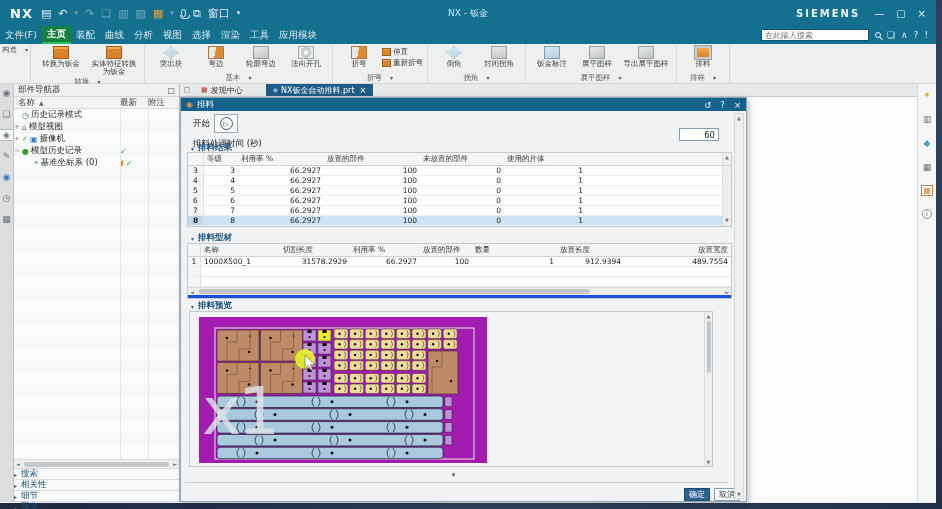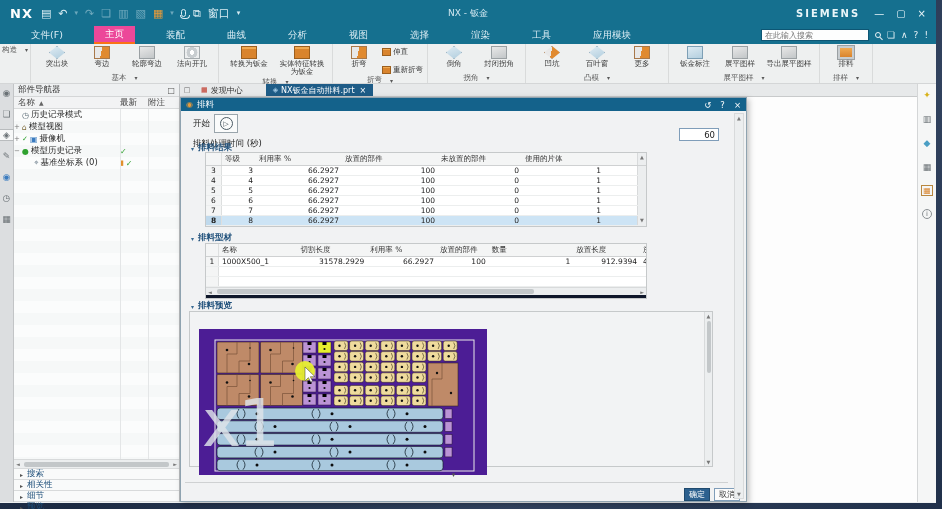--- a/index.html
+++ b/index.html
@@ -15,35 +15,35 @@
   .qa .orange{color:#e79b3a;}
   .mic{width:5px;height:8px;border:1px solid #d9ecf3;border-radius:3px;display:inline-block;position:relative;}
   .mic::after{content:"";position:absolute;left:-2px;bottom:-3px;width:8px;height:3px;border-bottom:1px solid #d9ecf3;border-left:1px solid #d9ecf3;border-right:1px solid #d9ecf3;border-radius:0 0 4px 4px;}
   .win-title{position:absolute;left:50%;transform:translateX(-50%);font-size:9px;color:#cfe6ef;}
   .tb-right{margin-left:auto;display:flex;align-items:center;gap:14px;padding-right:10px;}
   .brand{font-weight:bold;font-size:10px;letter-spacing:2px;color:#e9f5f9;}
   .winctl{display:flex;gap:12px;font-size:10px;color:#e9f5f9;}
 
   
   .menubar{position:absolute;left:0;top:26px;right:0;height:18px;background:#15708f;display:flex;align-items:center;color:#dcedf4;font-size:9.5px;}
-  .mtab{padding:2px 11px;height:18px;display:flex;align-items:center;margin-left:20px;}
-  .mtab.active{color:#fff;font-weight:normal;border-bottom:2px solid #f97316;background:#ec4899;}
+  .mtab{padding:2px 5px;height:18px;display:flex;align-items:center;}
+  .mtab.active{color:#fff;font-weight:bold;border-bottom:2px solid #22c55e;background:#15803d;}
   .msearch{margin-left:auto;display:flex;align-items:center;gap:6px;padding-right:8px;}
   .msearch input{width:108px;height:12px;border:1px solid #0d5674;font-size:8px;padding:0 3px;background:#fdfefe;color:#555;}
   .mag{width:6px;height:6px;border:1.3px solid #e8f2f6;border-radius:50%;position:relative;display:inline-block;}
   .mag::after{content:"";position:absolute;width:4px;height:1.3px;background:#e8f2f6;transform:rotate(45deg);right:-3px;bottom:-2px;}
   .micon{font-size:9px;color:#e8f2f6;}
 
   
   .ribbon{position:absolute;left:0;top:44px;right:0;height:40px;background:#eef0f0;display:flex;border-bottom:1px solid #d4d6d7;}
   .rgroup{display:flex;flex-direction:column;border-right:1px solid #d9dbdb;padding:0 2px;}
   .rbuttons{flex:1;display:flex;align-items:flex-start;padding:1px 2px 0 2px;gap:1px;}
   .rbtn{display:flex;flex-direction:column;align-items:center;width:44px;font-size:7.5px;color:#3c3c3c;text-align:center;line-height:1.1;padding-top:1px;}
   .rbtn.wide{width:52px;}
-  .rcol{display:flex;flex-direction:column;gap:8px;justify-content:flex-start;padding-top:2px;text-align:center;}
+  .rcol{display:flex;flex-direction:column;gap:1px;justify-content:flex-start;padding-top:2px;text-align:center;}
   .rbtn-sm{display:flex;align-items:center;gap:2px;font-size:7.5px;color:#3c3c3c;}
   .ricon{width:16px;height:13px;margin-bottom:1px;}
   .ricon-sm{width:9px;height:8px;}
   .diamond{clip-path:polygon(50% 0,100% 50%,50% 100%,0 50%);}
   .pink{background:linear-gradient(160deg,#f2c6de,#dba3c6);}
   .sketch{background:linear-gradient(135deg,#f3f3f3 35%,#d88c2a 35% 60%,#8fb4c8 60%);}
   .obox{background:linear-gradient(180deg,#f0aa52 20%,#d9842d 20%);border:1px solid #9c5f1e;}
   .cyan{background:linear-gradient(160deg,#ddeaf2,#b3cfdf);border:1px solid #7d9fb5;}
   .oflange{background:linear-gradient(100deg,#e8e8e8 45%,#e08a30 45%);border:1px solid #a8784a;}
   .gray{background:linear-gradient(160deg,#e8e8e8,#c2c6c8);border:1px solid #9aa0a3;}
@@ -78,21 +78,21 @@
   .ti.clock{color:#5a6b76;}
   .ti.views{color:#7d6a3a;}
   .ti.cam{color:#3a7bbf;}
   .ti.hist{color:#2fa12f;}
   .ti.csys{color:#6b7c8a;}
   .badge{color:#e2902c;font-size:7px;}
   .green{color:#2fa12f;}
   .nav-hscroll{height:9px;background:#eceeef;border-top:1px solid #d8dadb;display:flex;align-items:center;}
   .nav-hscroll .thumb{height:5px;background:#c3c7c9;flex:1;margin:0 2px;border-radius:2px;}
   .scr-arrow{font-size:5px;color:#777;padding:0 2px;}
-  .nav-secs .sec{height:11px;display:flex;align-items:center;gap:4px;padding-left:6px;border-top:1px solid #d8dadb;color:#1d4e79;}
+  .nav-secs .sec{height:11px;display:flex;align-items:center;gap:4px;border-top:1px solid #d8dadb;color:#1d4e79;}
   .nav-secs .car{font-size:6px;color:#555;}
 
   
   .tabbar{position:absolute;left:180px;top:84px;width:737px;height:13px;background:#e7e9ea;border-bottom:1px solid #c8cacb;display:flex;align-items:stretch;font-size:8px;}
   .pane-ico{width:14px;display:flex;align-items:center;justify-content:center;color:#666;font-size:7px;}
   .dtab{display:flex;align-items:center;gap:3px;padding:0 7px;color:#333;}
   .dtab .ico{color:#c0392b;font-size:7px;}
   .dtab.active{background:#1e5c87;color:#fff;margin-left:16px;}
   .dtab.active .ico{color:#9fc7e3;}
   .dtab .x{font-size:8px;margin-left:2px;}
@@ -113,40 +113,40 @@
   .dlg-ctl{margin-left:auto;display:flex;gap:9px;font-size:8.5px;}
   .dlg-body{position:relative;height:390px;font-size:8.5px;color:#222;}
   .start-row{position:absolute;left:12px;top:3px;display:flex;align-items:center;gap:4px;}
   .play-btn{width:24px;height:19px;border:1px solid #9aa5ac;background:#fafbfb;display:flex;align-items:center;justify-content:center;}
   .play-circle{width:13px;height:13px;border:1px solid #4a5a64;border-radius:50%;display:flex;align-items:center;justify-content:center;font-size:7px;color:#34424a;}
   .time-label{position:absolute;left:12px;top:27px;}
   .time-input{position:absolute;left:498px;top:17px;width:40px;height:13px;border:1px solid #7f9db9;background:#fff;font-size:8.5px;text-align:right;padding-right:3px;color:#222;}
   .sec-h{position:absolute;left:10px;display:flex;align-items:center;gap:4px;color:#1d4e79;font-weight:bold;font-size:8.5px;}
   .sec-h .tri{font-size:6px;color:#3a6b94;font-weight:normal;}
 
-  .tblwrap{position:absolute;left:24px;width:442px;background:#0f172a;border:1px solid #c6c9ca;}
+  .tblwrap{position:absolute;left:6px;width:545px;background:#1d4ed8;border:1px solid #c6c9ca;}
   .thead{display:flex;height:13px;background:#f4f5f5;border-bottom:1px solid #cfd1d2;align-items:center;color:#333;}
   .trow{display:flex;height:10px;align-items:center;border-bottom:1px solid #eceeee;background:#fff;}
   .trow.sel{background:#cde4f5;}
   .cell{overflow:hidden;white-space:nowrap;padding:0 3px;font-size:7.5px;}
   .cell.hd{font-size:7.5px;}
   .num{text-align:right;}
   .rn{width:16px;background:#f4f5f5;border-right:1px solid #dddfdf;text-align:center;font-size:7.5px;height:100%;display:flex;align-items:center;justify-content:center;}
   .trow.sel .rn{background:#bfd9ec;font-weight:bold;}
   
   .t1 .c0{width:34px;} .t1 .c1{width:86px;} .t1 .c2{width:96px;} .t1 .c3{width:84px;} .t1 .c4{width:82px;} .t1 .cf{flex:1;}
   .t1 .vscr{width:9px;align-self:stretch;background:#eceeef;border-left:1px solid #d8dadb;display:flex;flex-direction:column;align-items:center;justify-content:space-between;font-size:5px;color:#777;padding:1px 0;}
   
   .t2 .c0{width:79px;} .t2 .c1{width:70px;} .t2 .c2{width:70px;} .t2 .c3{width:52px;} .t2 .c4{width:85px;} .t2 .c5{width:67px;} .t2 .cf{flex:1;text-align:right;}
   .t2 .rn{width:13px;}
   .hscroll{height:8px;background:#eceeef;border-top:1px solid #d8dadb;display:flex;align-items:center;}
   .hscroll .thumb{height:5px;width:72%;background:#c3c7c9;margin-left:3px;border-radius:2px;}
 
   .preview-panel{position:absolute;left:8px;top:200px;width:524px;height:156px;background:#f2f3f4;border:1px solid #c6c9ca;}
-  .canvas{position:absolute;left:9px;top:5px;width:288px;height:146px;background:#4c1d95;overflow:hidden;margin-top:12px;}
+  .canvas{position:absolute;left:9px;top:5px;width:288px;height:146px;background:#a21caf;overflow:hidden;}
   .watermark{position:absolute;left:3px;top:62px;font-size:66px;line-height:1;color:#dfe5ea;opacity:.82;letter-spacing:-3px;}
   .pvscroll{position:absolute;right:0;top:0;bottom:0;width:8px;background:#eceeef;border-left:1px solid #d8dadb;display:flex;flex-direction:column;align-items:center;justify-content:space-between;font-size:5px;color:#777;padding:1px 0;}
   .pvscroll .thumb{width:4px;height:52px;background:#c3c7c9;border-radius:2px;margin-top:2px;}
   .pv-sp{flex:1;}
 
   .dlg-collapse{position:absolute;left:0;right:20px;top:360px;text-align:center;font-size:7px;color:#555;}
   .dlg-sep{position:absolute;left:4px;right:18px;top:371px;border-top:1px solid #cfd1d2;}
   .btn{position:absolute;top:377px;height:13px;font-size:8px;display:flex;align-items:center;justify-content:center;}
   .btn.ok{left:503px;width:26px;background:#2d618f;color:#fff;border:1px solid #204a6e;}
   .btn.cancel{left:533px;width:26px;background:#fbfbfb;color:#333;border:1px solid #7f9db9;}
@@ -208,55 +208,55 @@
 
   <div class="ribbon">
     <div class="rgroup">
       <div class="rname">
           <span>构造</span>
           <span style="font-size:6px">▾</span>
         </div>
     </div>
     <div class="rgroup">
       <div class="rbuttons">
-        <div class="rbtn">
-            <span class="ricon diamond cyan"></span>
-            <span>突出块</span>
-          </div>
-        <div class="rbtn">
-            <span class="ricon oflange"></span>
-            <span>弯边</span>
-          </div>
-        <div class="rbtn">
-            <span class="ricon gray"></span>
-            <span>轮廓弯边</span>
-          </div>
-        <div class="rbtn">
-            <span class="ricon ring"></span>
-            <span>法向开孔</span>
-          </div>
-      </div>
-      <div class="rname">
-          <span>基本</span>
-          <span style="font-size:6px">▾</span>
-        </div>
-    </div>
-    <div class="rgroup">
-      <div class="rbuttons">
         <div class="rbtn wide">
             <span class="ricon obox"></span>
             <span>转换为钣金</span>
           </div>
         <div class="rbtn wide">
             <span class="ricon obox"></span>
             <span>实体特征转换为钣金</span>
           </div>
       </div>
       <div class="rname">
           <span>转换</span>
+          <span style="font-size:6px">▾</span>
+        </div>
+    </div>
+    <div class="rgroup">
+      <div class="rbuttons">
+        <div class="rbtn">
+            <span class="ricon diamond cyan"></span>
+            <span>突出块</span>
+          </div>
+        <div class="rbtn">
+            <span class="ricon oflange"></span>
+            <span>弯边</span>
+          </div>
+        <div class="rbtn">
+            <span class="ricon gray"></span>
+            <span>轮廓弯边</span>
+          </div>
+        <div class="rbtn">
+            <span class="ricon ring"></span>
+            <span>法向开孔</span>
+          </div>
+      </div>
+      <div class="rname">
+          <span>基本</span>
           <span style="font-size:6px">▾</span>
         </div>
     </div>
     <div class="rgroup">
       <div class="rbuttons">
         <div class="rbtn">
             <span class="ricon oflange"></span>
             <span>折弯</span>
           </div>
         <div class="rcol">
@@ -281,40 +281,20 @@
             <span class="ricon diamond cyan"></span>
             <span>倒角</span>
           </div>
         <div class="rbtn">
             <span class="ricon gray"></span>
             <span>封闭拐角</span>
           </div>
       </div>
       <div class="rname">
           <span>拐角</span>
-          <span style="font-size:6px">▾</span>
-        </div>
-    </div>
-    <div class="rgroup">
-      <div class="rbuttons">
-        <div class="rbtn">
-            <span class="ricon diamond oflange"></span>
-            <span>凹坑</span>
-          </div>
-        <div class="rbtn">
-            <span class="ricon diamond cyan"></span>
-            <span>百叶窗</span>
-          </div>
-        <div class="rbtn">
-            <span class="ricon oflange"></span>
-            <span>更多</span>
-          </div>
-      </div>
-      <div class="rname">
-          <span>凸模</span>
           <span style="font-size:6px">▾</span>
         </div>
     </div>
     <div class="rgroup">
       <div class="rbuttons">
         <div class="rbtn">
             <span class="ricon cyan"></span>
             <span>钣金标注</span>
           </div>
         <div class="rbtn">

